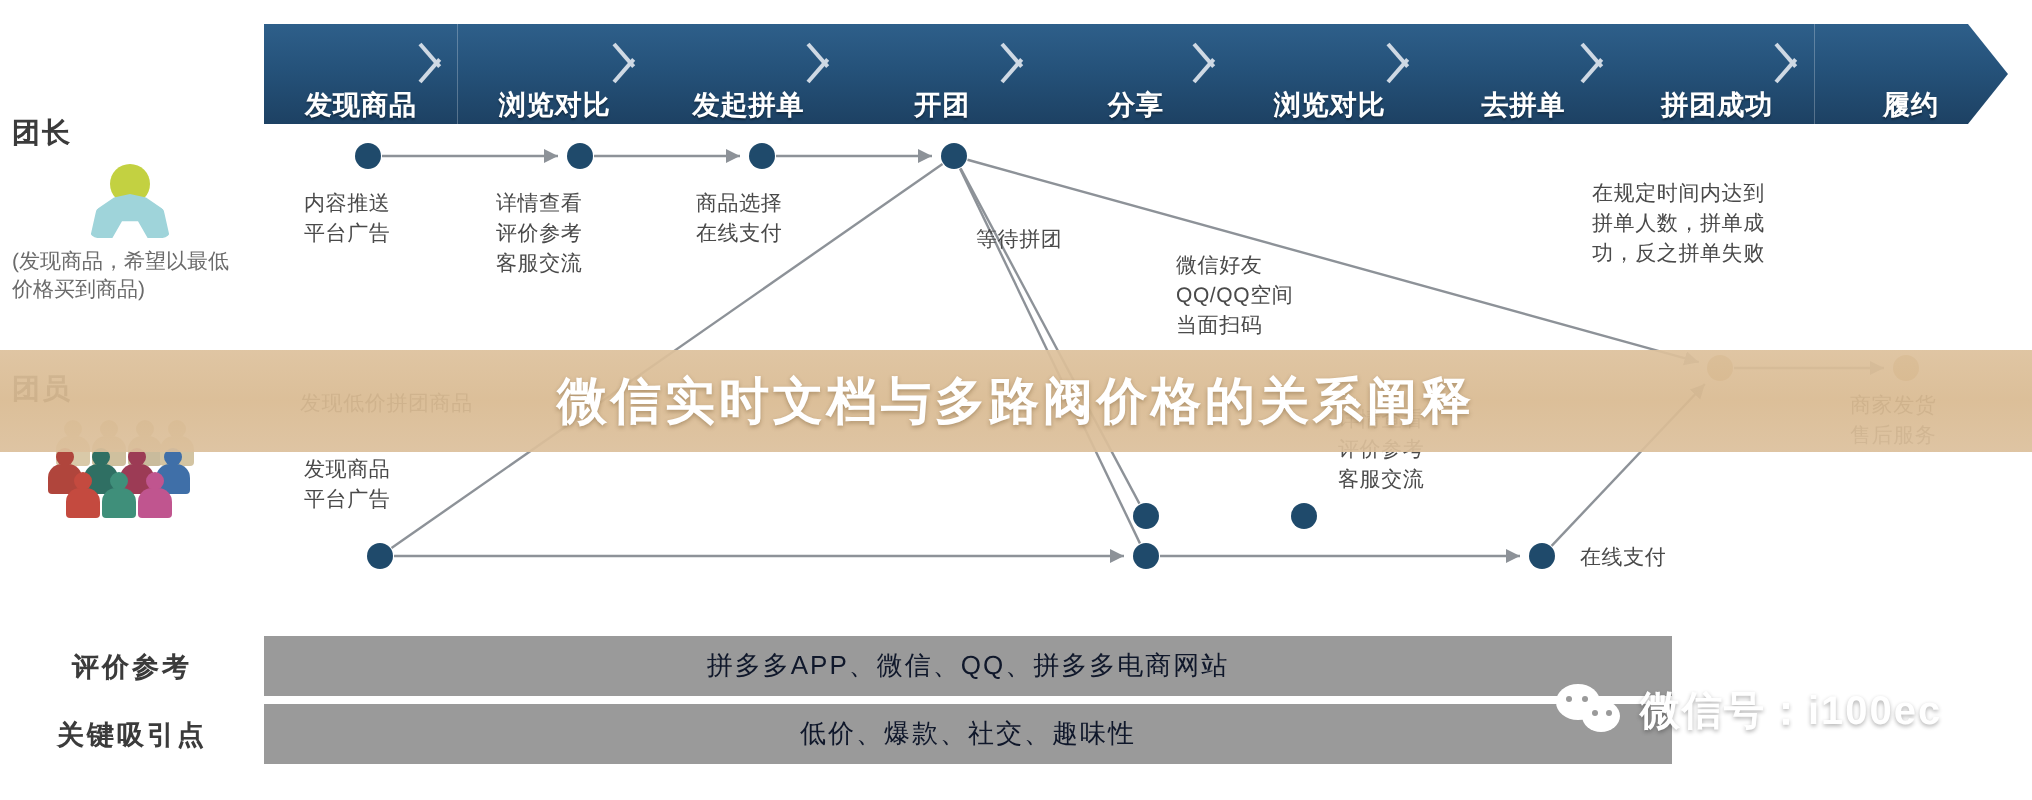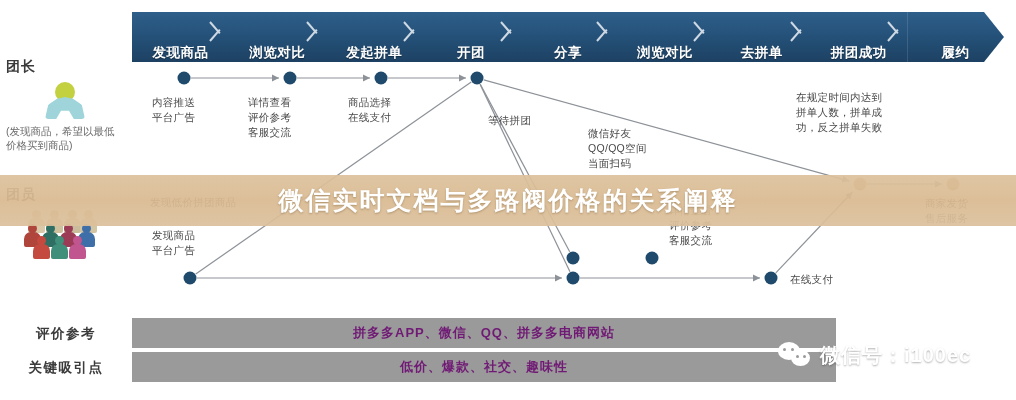--- a/index.html
+++ b/index.html
@@ -86,21 +86,21 @@
     display:flex;align-items:center;justify-content:center;
     color:#ffffff;font-size:25px;font-weight:bold;letter-spacing:2px;
     text-shadow:0 1px 2px rgba(90,60,20,.35);
   }
 
   
   .grayrow{
     position:absolute;left:132px;width:704px;
     background:#9a9a9a;
     display:flex;align-items:center;justify-content:center;
-    color:#701a75;font-size:13px;font-weight:bold;letter-spacing:1px;
+    color:#0f172a;font-size:13px;font-weight:normal;letter-spacing:1px;
   }
   #row-touch{top:318px;height:30px;}
   #row-attract{top:352px;height:30px;}
   .rowlabel{
     position:absolute;left:6px;width:120px;text-align:center;
     font-size:13.5px;font-weight:bold;color:#3b3b3b;letter-spacing:1.5px;
   }
   #label-touch{top:325px;}
   #label-attract{top:359px;}
 

